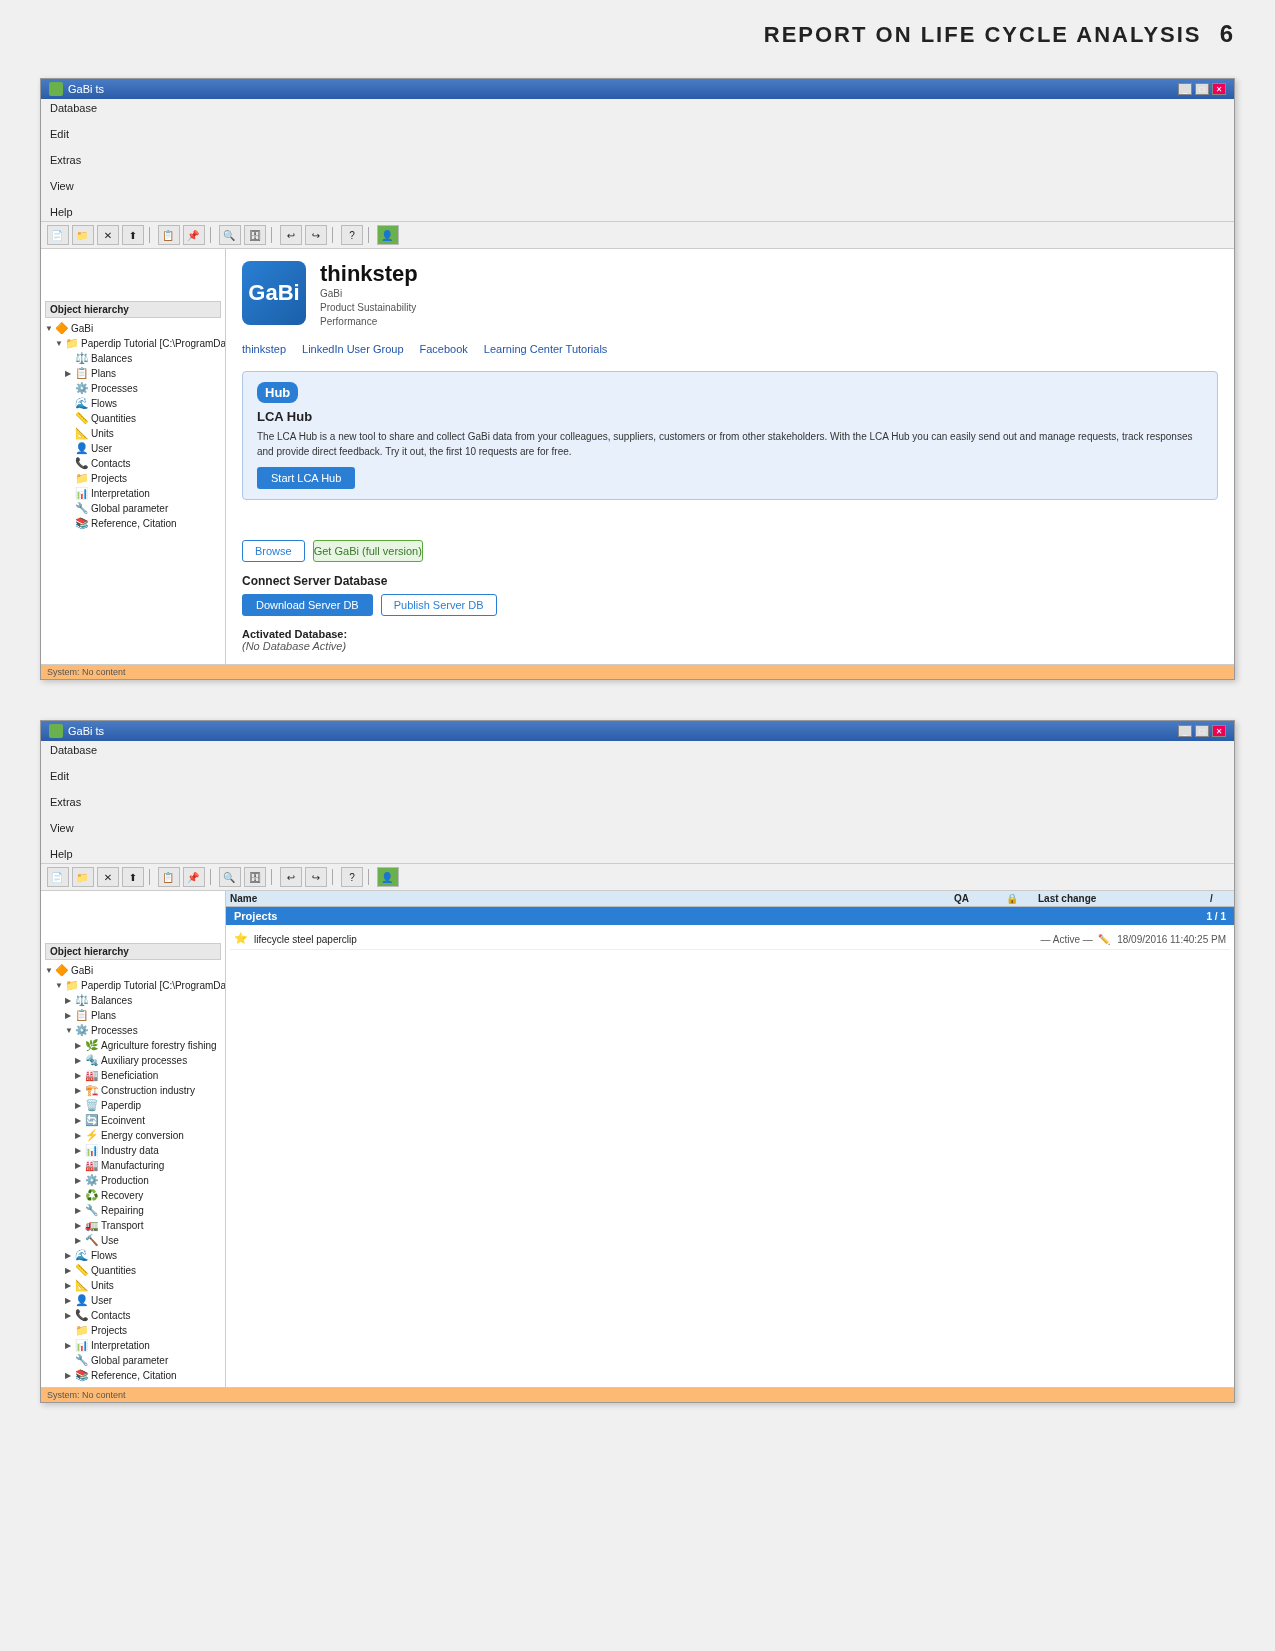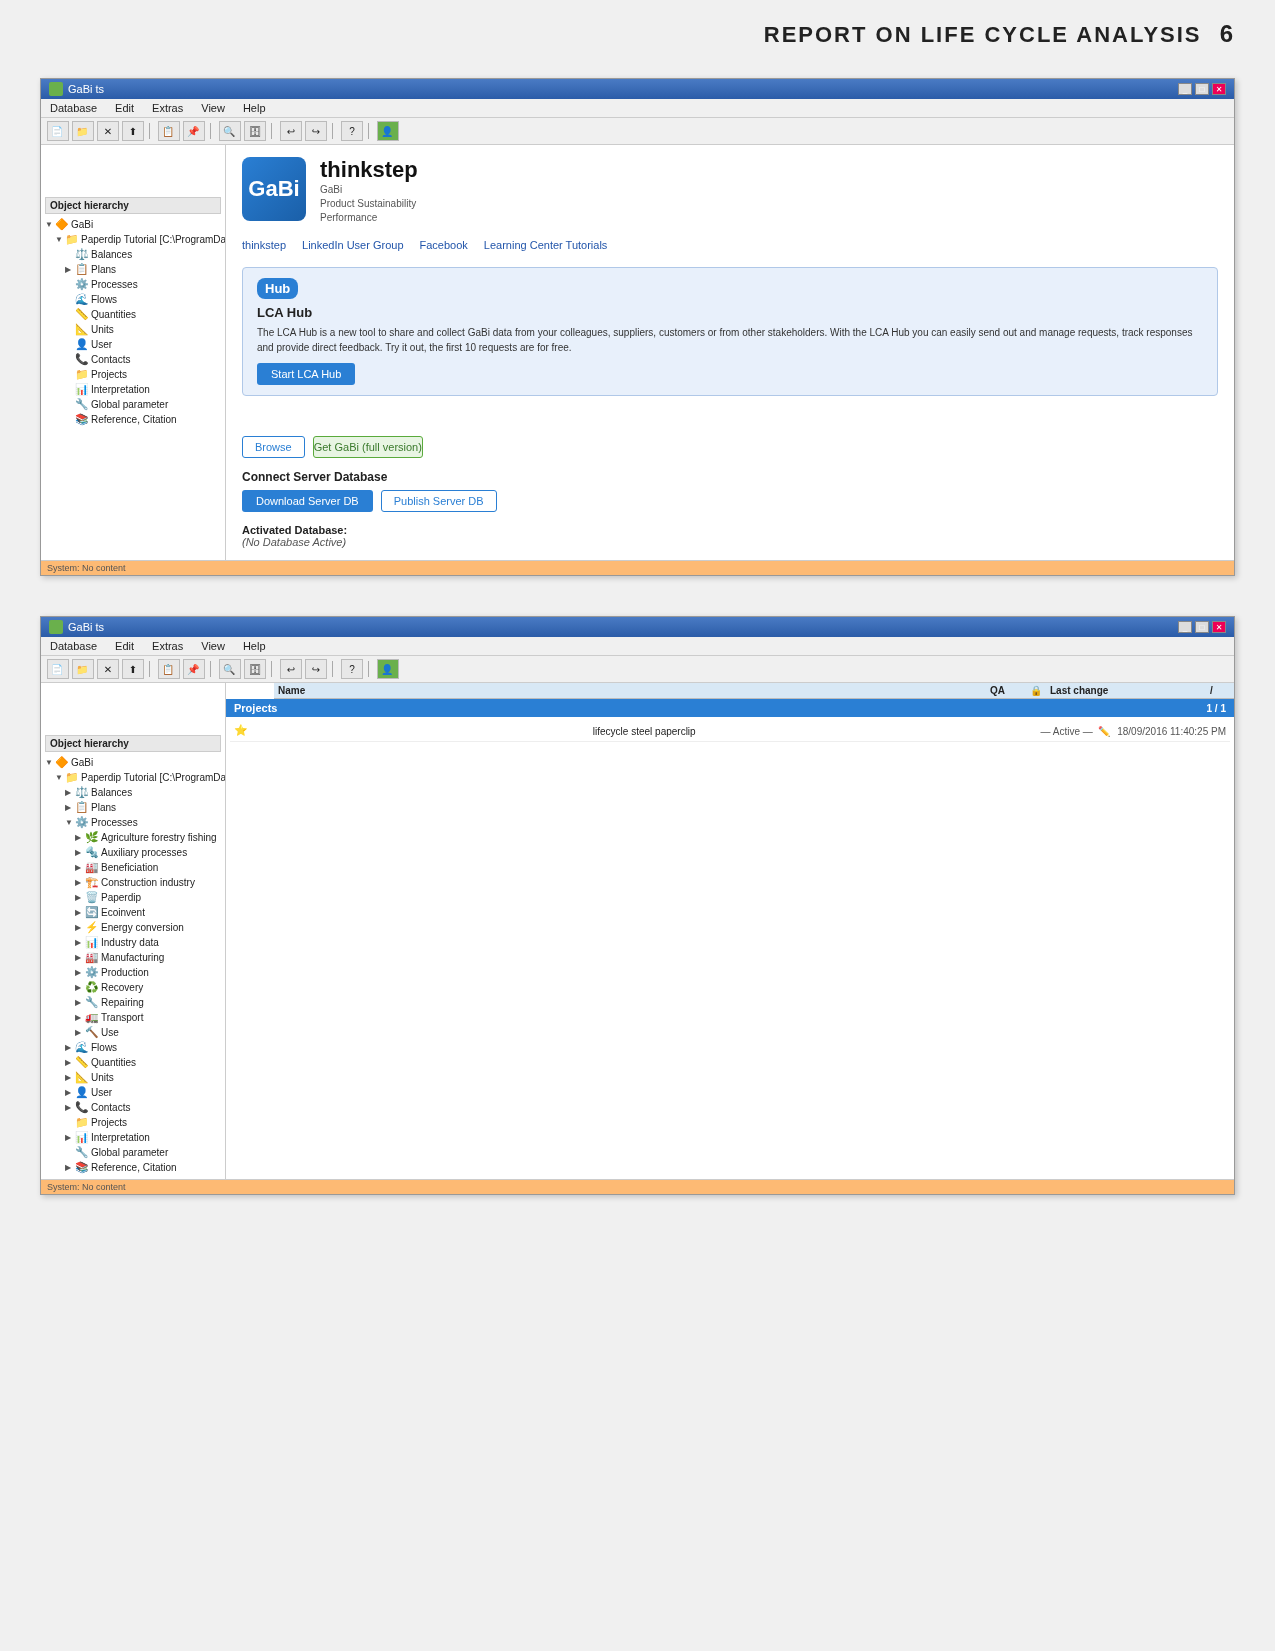--- a/index.html
+++ b/index.html
@@ -65,20 +65,21 @@
       cursor: pointer;
     }
 
     
     .menubar {
       background: #f0f0f0;
       border-bottom: 1px solid #ccc;
       padding: 2px 6px;
       display: flex; gap: 12px;
       font-size: 11px;
+      flex-direction: column;
     }
     .menubar span {
       cursor: pointer;
       padding: 1px 3px;
     }
 
     
     .toolbar {
       background: #f0f0f0;
       border-bottom: 1px solid #ccc;
@@ -278,37 +279,36 @@
       align-items: center;
       padding: 3px 4px;
       font-size: 10px;
       border-bottom: 1px solid #eee;
       gap: 6px;
     }
     .project-icon {
       width: 14px; height: 14px;
       font-size: 11px;
     }
-    .project-name { flex: 1; text-align: center; }
+    .project-name { flex: 1; }
     .project-status {
       color: #555;
       font-size: 10px;
     }
     .project-date { font-size: 10px; color: #555; }
 
     
     .col-header {
       display: flex;
       background: #d8e8f5;
       border-bottom: 1px solid #bbb;
       font-size: 10px;
       font-weight: bold;
       padding: 2px 4px;
-      gap: 0;
-      margin-left: 48px;
+      gap: 12px;
     }
     .col-name { flex: 1; }
     .col-qa { width: 40px; }
     .col-lock { width: 20px; }
     .col-lastchange { width: 160px; }
     .col-edit { width: 20px; }
 
     
     .statusbar {
       background: #fdba74;

